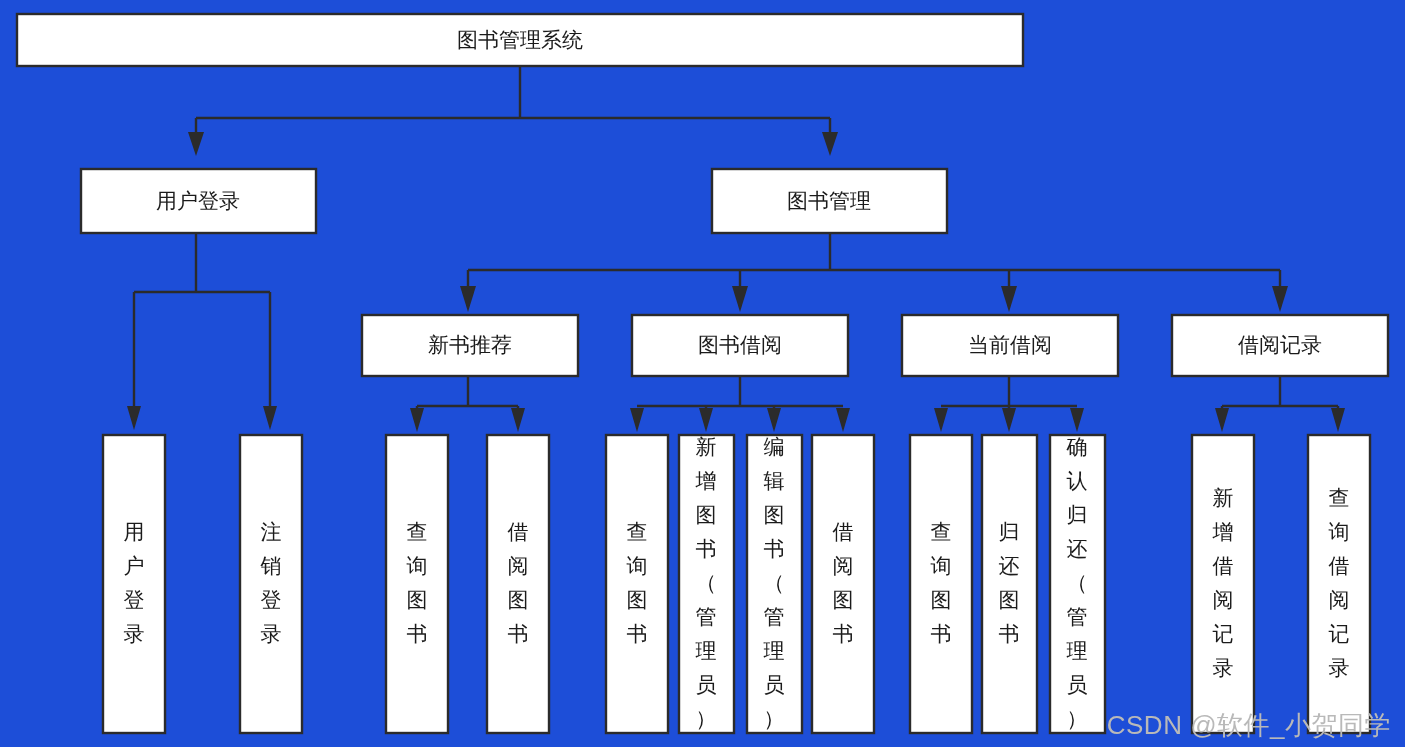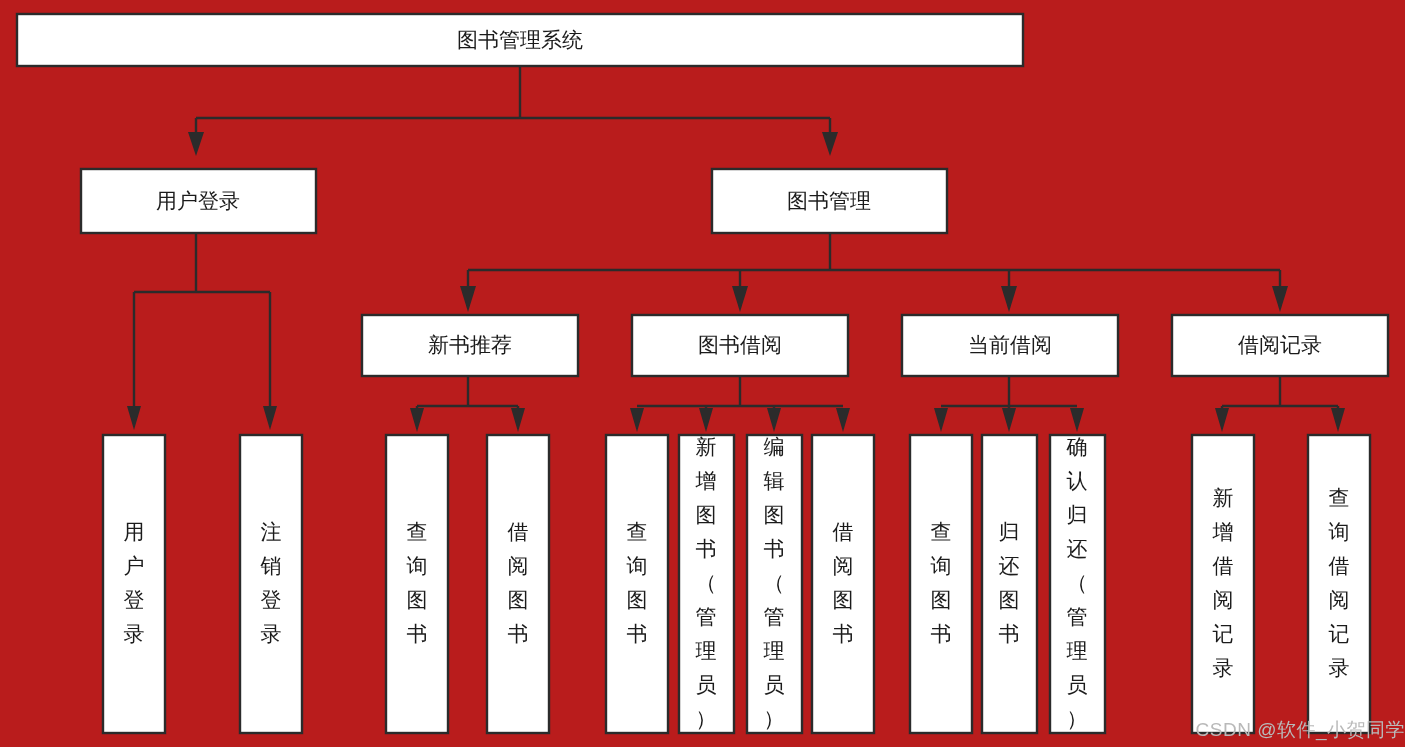--- a/index.html
+++ b/index.html
@@ -10,21 +10,21 @@
   body {
     width: 1405px;
     height: 747px;
     font-family: "Liberation Sans", "DejaVu Sans", sans-serif;
     overflow: hidden;
   }
   #diagram-root {
     position: relative;
     width: 1405px;
     height: 747px;
-    background: #b91c1c;
+    background: #1d4ed8;
   }
   svg.flow {
     position: absolute;
     left: 0;
     top: 0;
     width: 1405px;
     height: 747px;
     display: block;
   }
   .node-rect {
@@ -53,24 +53,24 @@
   .node-label-v {
     font-family: "Liberation Sans", "DejaVu Sans", sans-serif;
     font-size: 21px;
     fill: #1b1b1b;
     text-anchor: middle;
     dominant-baseline: middle;
     white-space: pre;
   }
   .watermark {
     position: absolute;
-    right: 0;
+    right: 14px;
     bottom: 4px;
     font-family: "Liberation Sans", "DejaVu Sans", sans-serif;
-    font-size: 19px;
+    font-size: 26px;
     color: #b9b9b9;
     letter-spacing: 0.5px;
     user-select: none;
     white-space: pre;
   }
 </style>
 </head>
 <body>
 
 <div id="diagram-root">

